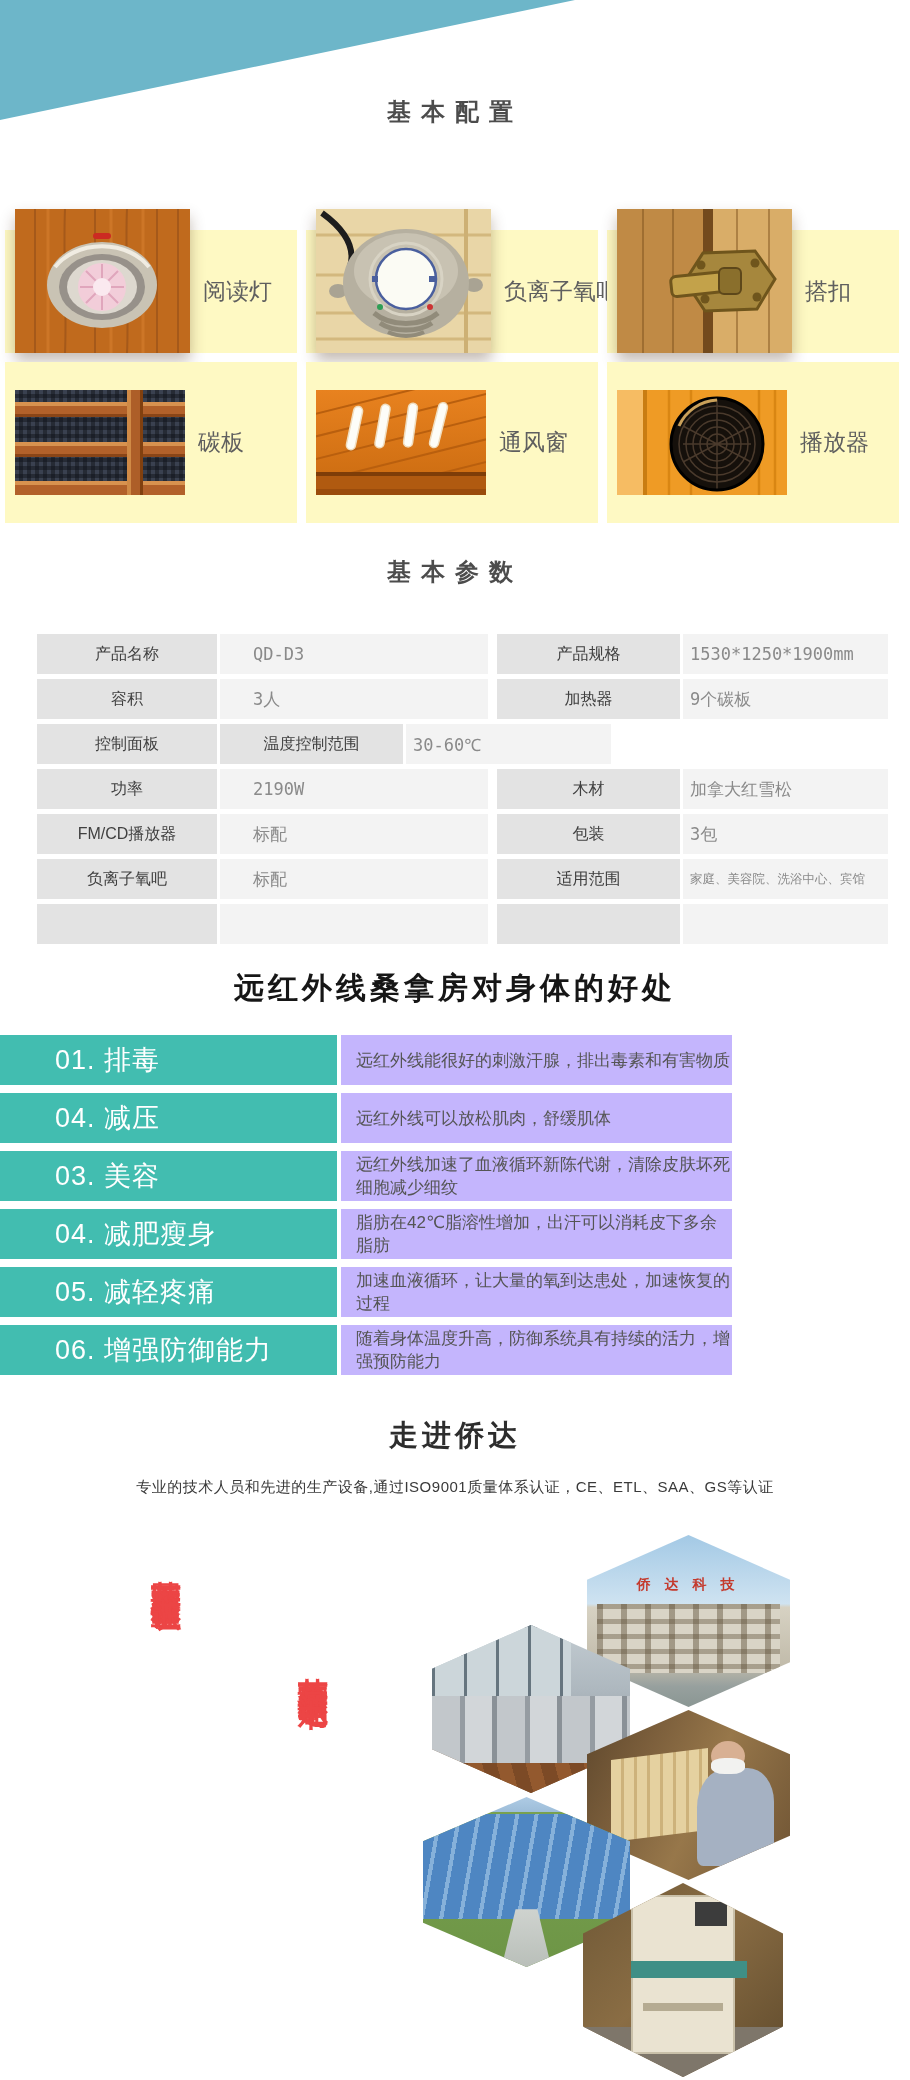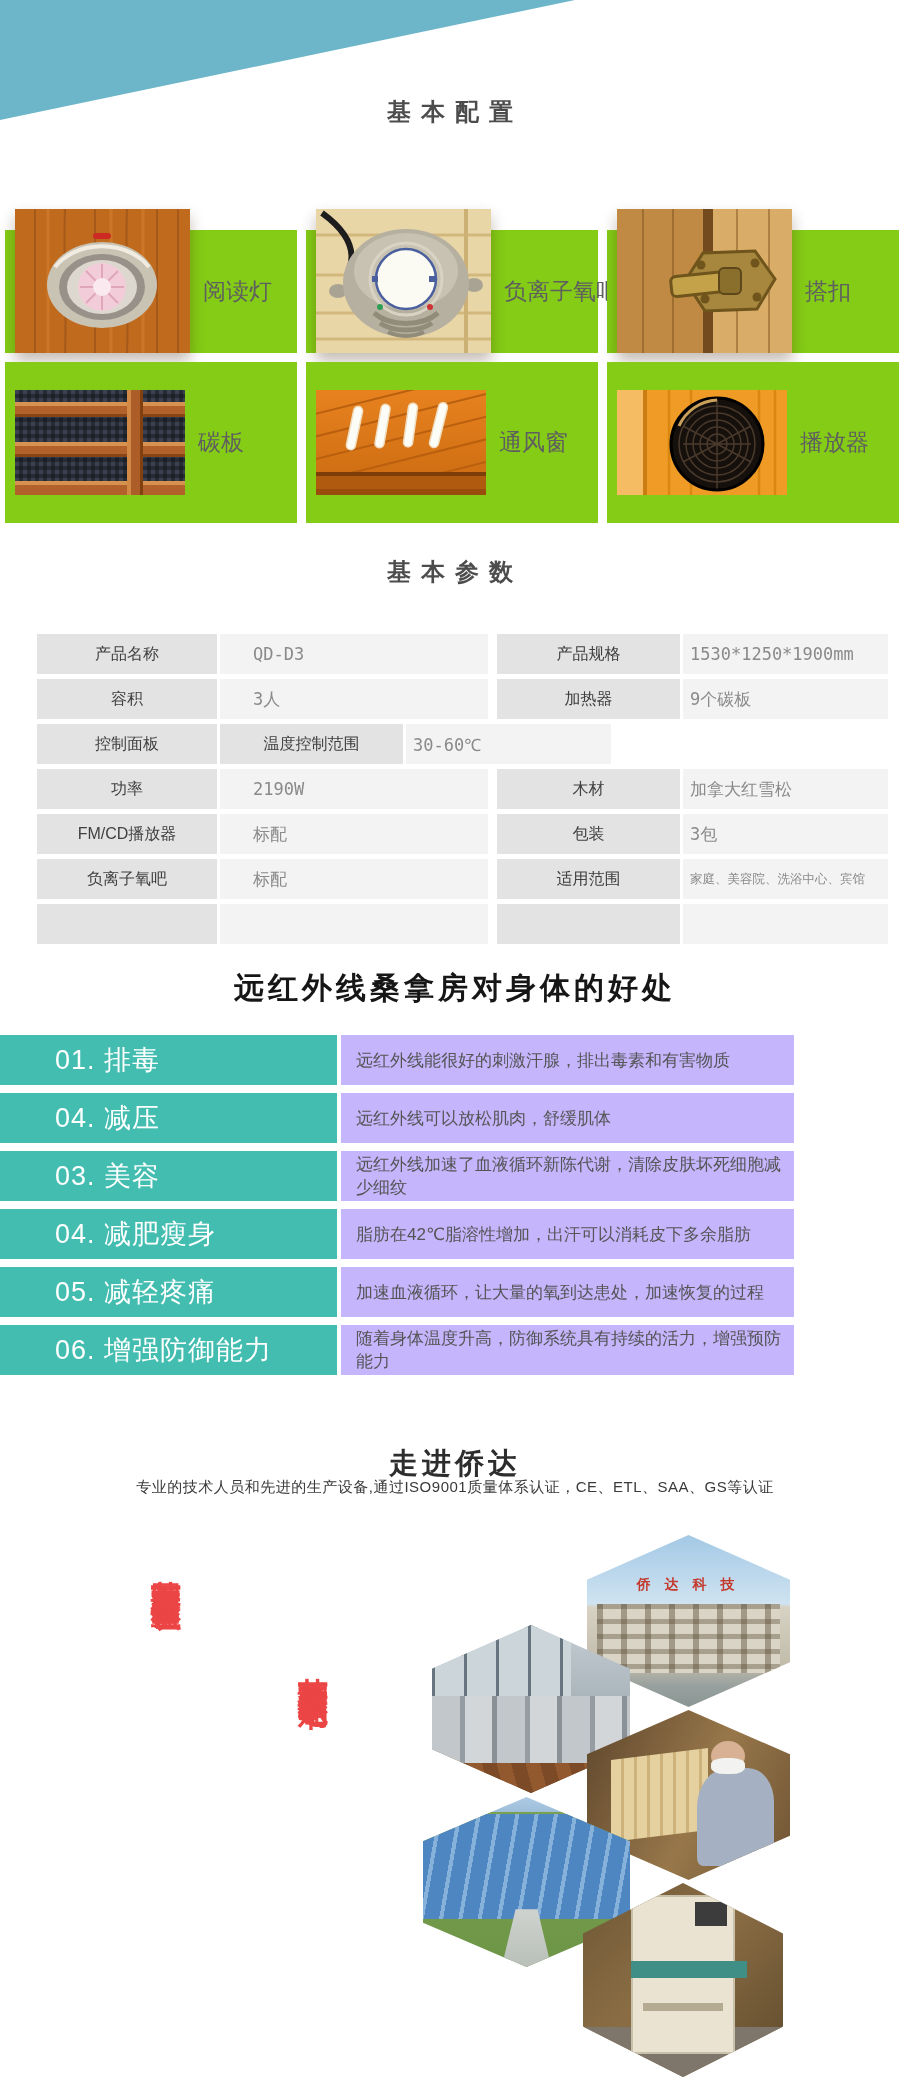--- a/index.html
+++ b/index.html
@@ -11,26 +11,26 @@
     background:#6db6c9;clip-path:polygon(0 0,100% 0,0 100%);}
 
   
   .sec-title{position:absolute;left:0;width:910px;text-align:center;
     color:#4c4c4c;font-size:24px;font-weight:600;letter-spacing:10px;}
   .sec-title.t1{top:96px;}
   .sec-title.t2{top:556px;}
   .benefits-title{position:absolute;left:0;top:968px;width:910px;text-align:center;
     color:#161616;font-size:30px;font-weight:bold;letter-spacing:4px;}
   .company-title{position:absolute;left:0;top:1416px;width:910px;text-align:center;
-    color:#2d2d2d;font-size:29px;font-weight:bold;letter-spacing:4px;margin-top:28px;}
+    color:#2d2d2d;font-size:29px;font-weight:bold;letter-spacing:4px;}
   .company-subtitle{position:absolute;left:0;top:1478px;width:910px;text-align:center;
     color:#3a3a3a;font-size:15px;letter-spacing:0.5px;}
 
   
-  .feat-cell{position:absolute;width:292px;background:#84cc16;display:flex;align-items:center;}
+  .feat-cell{position:absolute;width:292px;background:#fef9c3;display:flex;align-items:center;}
   .feat-cell.r1{top:230px;height:123px;}
   .feat-cell.r2{top:362px;height:161px;}
   .c1{left:5px;} .c2{left:306px;} .c3{left:607px;}
   .feat-photo{flex:0 0 auto;margin-left:10px;line-height:0;}
   .feat-cell.r1 .feat-photo{margin-top:-22px;box-shadow:0 8px 14px rgba(60,30,5,.30);}
   .feat-label{margin-left:13px;font-size:23px;color:#5f5f5f;white-space:nowrap;}
 
   
   .params-table{position:absolute;left:37px;top:634px;width:851px;}
   .p-row{display:flex;height:40px;margin-bottom:5px;}
@@ -38,21 +38,21 @@
   .p-label{background:#e3e3e3;justify-content:center;color:#404040;font-size:16px;}
   .p-value{background:#f3f3f3;color:#8a8a8a;font-size:17px;
     font-family:"DejaVu Sans Mono","Liberation Sans",sans-serif;}
   .p-l1{width:180px;margin-right:3px;}
   .p-v1{width:268px;padding-left:33px;box-sizing:border-box;margin-right:9px;}
   .p-l2{width:183px;margin-right:3px;}
   .p-v2{width:205px;padding-left:7px;box-sizing:border-box;}
   .p-v2.small{font-size:12.5px;letter-spacing:0;}
 
   
-  .benefits{position:absolute;left:0;top:1035px;width:794px;}
+  .benefits{position:absolute;left:0;top:1035px;width:732px;}
   .b-row{display:flex;height:50px;margin-bottom:8px;}
   .b-head{width:337px;background:#42bdb0;color:#ffffff;font-size:27px;letter-spacing:1px;
     display:flex;align-items:center;padding-left:55px;box-sizing:border-box;margin-right:4px;}
   .b-desc{flex:1;background:#c4b5fd;color:#555555;font-size:17px;
     display:flex;align-items:center;padding-left:15px;}
 
   
   .v-banner{position:absolute;writing-mode:vertical-rl;text-orientation:upright;
     color:#ec4545;font-size:30px;font-weight:bold;letter-spacing:2px;line-height:36px;}
   .v-banner.left{left:148px;top:1556px;height:392px;}

